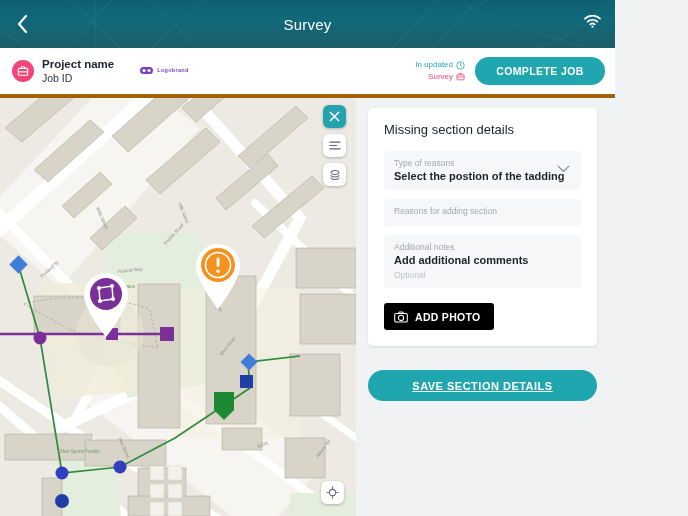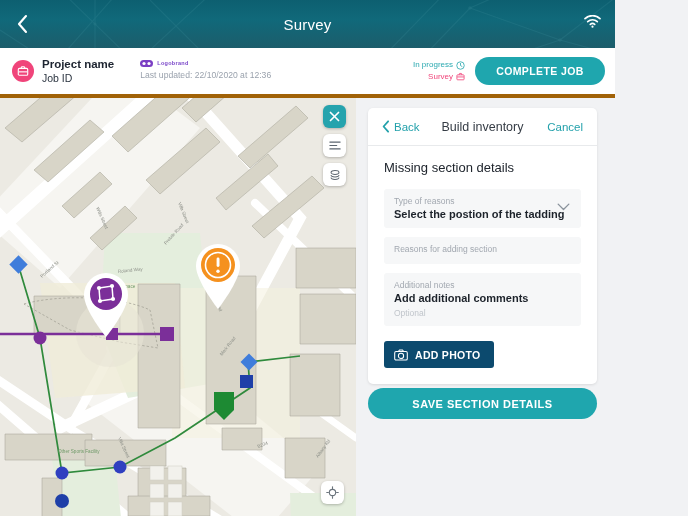--- a/index.html
+++ b/index.html
@@ -110,32 +110,32 @@
   .field {
     background: #f6f7f8; border-radius: 3px; padding: 7px 10px 8px 10px;
     margin-bottom: 9px; position: relative; cursor: text;
   }
   .field-label { font-size: 8.5px; color: #a2a8b0; margin-bottom: 2px; }
   .field-value { font-size: 11px; color: #1d232b; font-weight: bold; }
   .field-hint { font-size: 8.5px; color: #c0c5cb; margin-top: 4px; }
   .chev { position: absolute; right: 11px; top: 14px; }
 
   .addphoto {
-    margin-top: 6px; background: #0c4a6e; border: none; border-radius: 3px;
+    margin-top: 6px; background: #000000; border: none; border-radius: 3px;
     height: 27px; padding: 0 13px 0 10px; color: #fff;
     font-size: 10.5px; font-weight: bold; letter-spacing: .3px;
     display: inline-flex; align-items: center; gap: 7px; cursor: pointer;
     font-family: "Liberation Sans", sans-serif;
   }
 
   .save-btn {
-    margin-top: 4px; background: #1fa6ae; border: none; border-radius: 16px;
+    margin-top: 24px; background: #1fa6ae; border: none; border-radius: 16px;
     height: 31px; width: 100%; color: #fff;
     font-size: 11px; font-weight: bold; letter-spacing: .5px;
-    cursor: pointer; font-family: "Liberation Sans", sans-serif;
+    cursor: pointer; font-family: "Liberation Sans", sans-serif; text-decoration: underline;
   }
   .maplabel { font-size: 4.6px; fill: #8b8e87; font-family: "Liberation Sans", sans-serif; }
   .maplabel.green { fill: #6f9a68; }
 </style>
 </head>
 <body>
 
 <div class="app">
 
   <div class="topnav">
@@ -194,26 +194,25 @@
 
     <div class="brandblock">
       <div class="brandrow">
         <svg width="13" height="7" viewBox="0 0 26 14">
           <rect x="0" y="0" width="26" height="14" rx="7" fill="#7b3fc4"></rect>
           <circle cx="8" cy="7" r="3.2" fill="#ffffff"></circle>
           <circle cx="18" cy="7" r="3.2" fill="#ffffff"></circle>
         </svg>
         <span class="brandname">Logobrand</span>
       </div>
-      <div class="updated">Last updated: 22/10/2020 at 12:36</div>
     </div>
 
     <div class="status-block">
       <div class="status-row">
-        <span class="status-prog">In progress</span>
+        <span class="status-prog">In updated</span>
         <svg width="9" height="9" viewBox="0 0 12 12">
           <circle cx="6" cy="6" r="5" fill="none" stroke="#2aa9b0" stroke-width="1.1"></circle>
           <polyline points="6,3.2 6,6 8,7.3" fill="none" stroke="#2aa9b0" stroke-width="1.1" stroke-linecap="round"></polyline>
         </svg>
       </div>
       <div class="status-row">
         <span class="status-type">Survey</span>
         <svg width="9" height="9" viewBox="0 0 12 12">
           <rect x="1.2" y="3.8" width="9.6" height="6.6" rx="1" fill="none" stroke="#f0447a" stroke-width="1.1"></rect>
           <path d="M4.3 3.8 V2.7 A.9 .9 0 0 1 5.2 1.9 H6.8 A.9 .9 0 0 1 7.7 2.7 V3.8" fill="none" stroke="#f0447a" stroke-width="1.1"></path>
@@ -395,30 +394,20 @@
             <line x1="0.8" y1="7" x2="2.6" y2="7"></line>
             <line x1="11.4" y1="7" x2="13.2" y2="7"></line>
           </g>
         </svg>
       </div>
     </div>
 
     <div class="rightpane">
 
       <div class="card">
-        <div class="card-head">
-          <div class="lnk">
-            <svg width="8" height="13" viewBox="0 0 8 14">
-              <polyline points="6.3,1.4 1.4,7 6.3,12.6" fill="none" stroke="#23a1ab" stroke-width="1.9" stroke-linecap="round" stroke-linejoin="round"></polyline>
-            </svg>
-            <span>Back</span>
-          </div>
-          <div class="card-title">Build inventory</div>
-          <div class="lnk cancel">Cancel</div>
-        </div>
 
         <div class="card-body">
           <div class="section-title">Missing section details</div>
 
           <div class="field">
             <div class="field-label">Type of reasons</div>
             <div class="field-value">Select the postion of the tadding</div>
             <svg class="chev" width="13" height="8" viewBox="0 0 14 9">
               <polyline points="1,1.3 7,7.4 13,1.3" fill="none" stroke="#8b949d" stroke-width="1.5" stroke-linecap="round" stroke-linejoin="round"></polyline>
             </svg>

